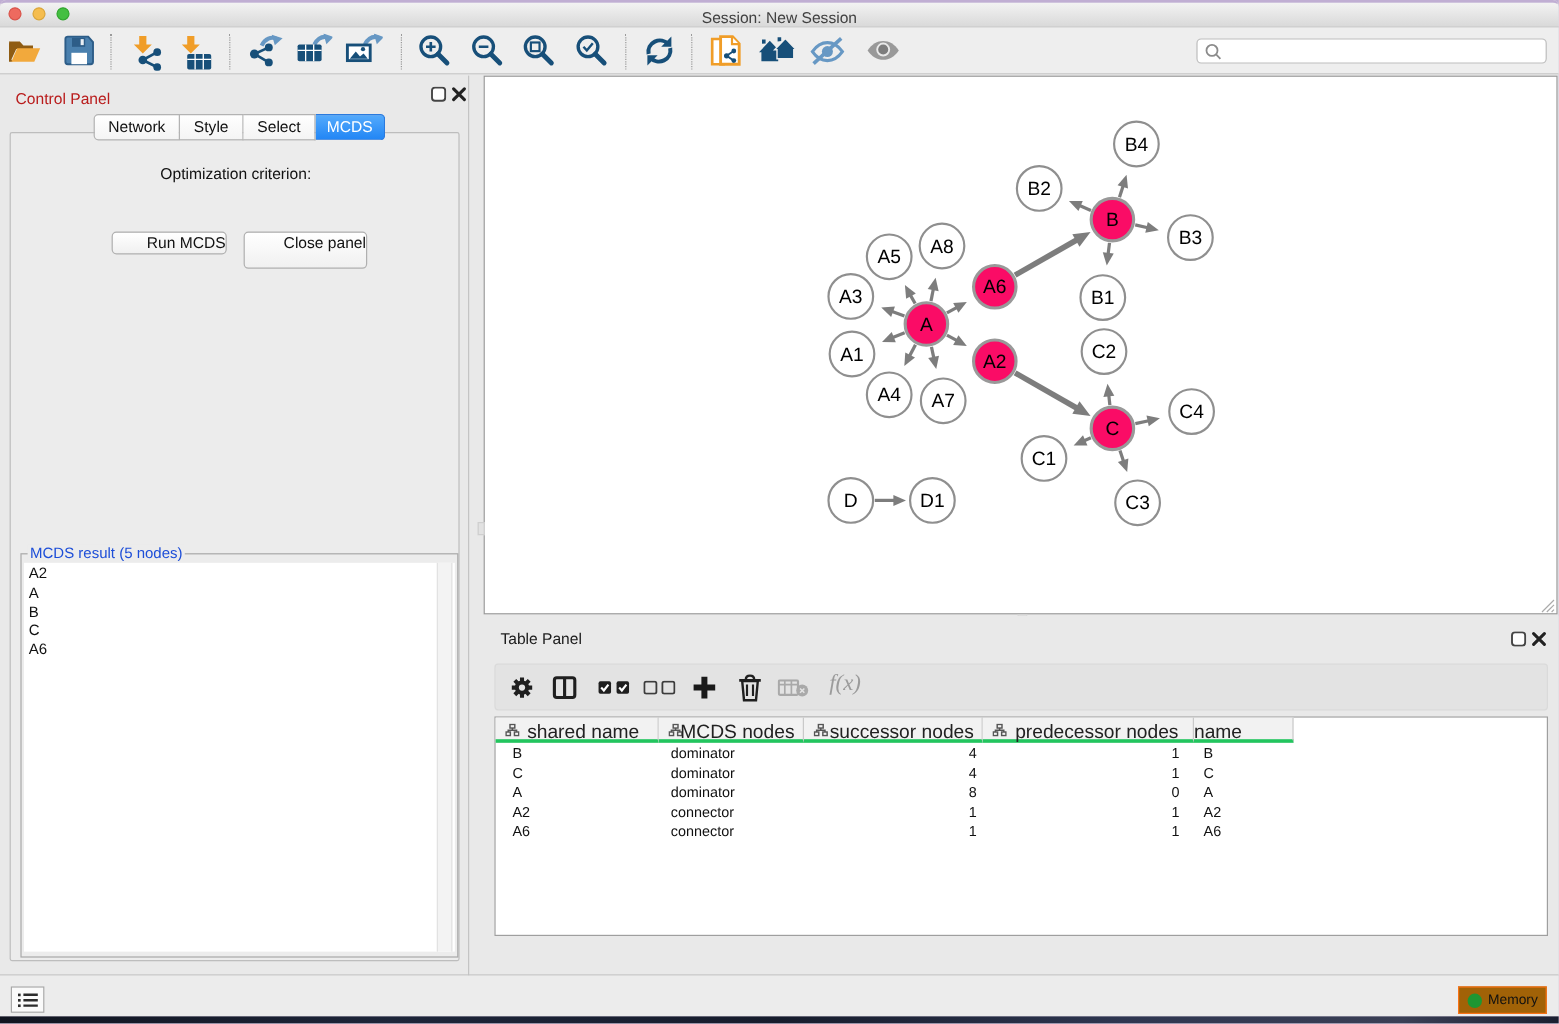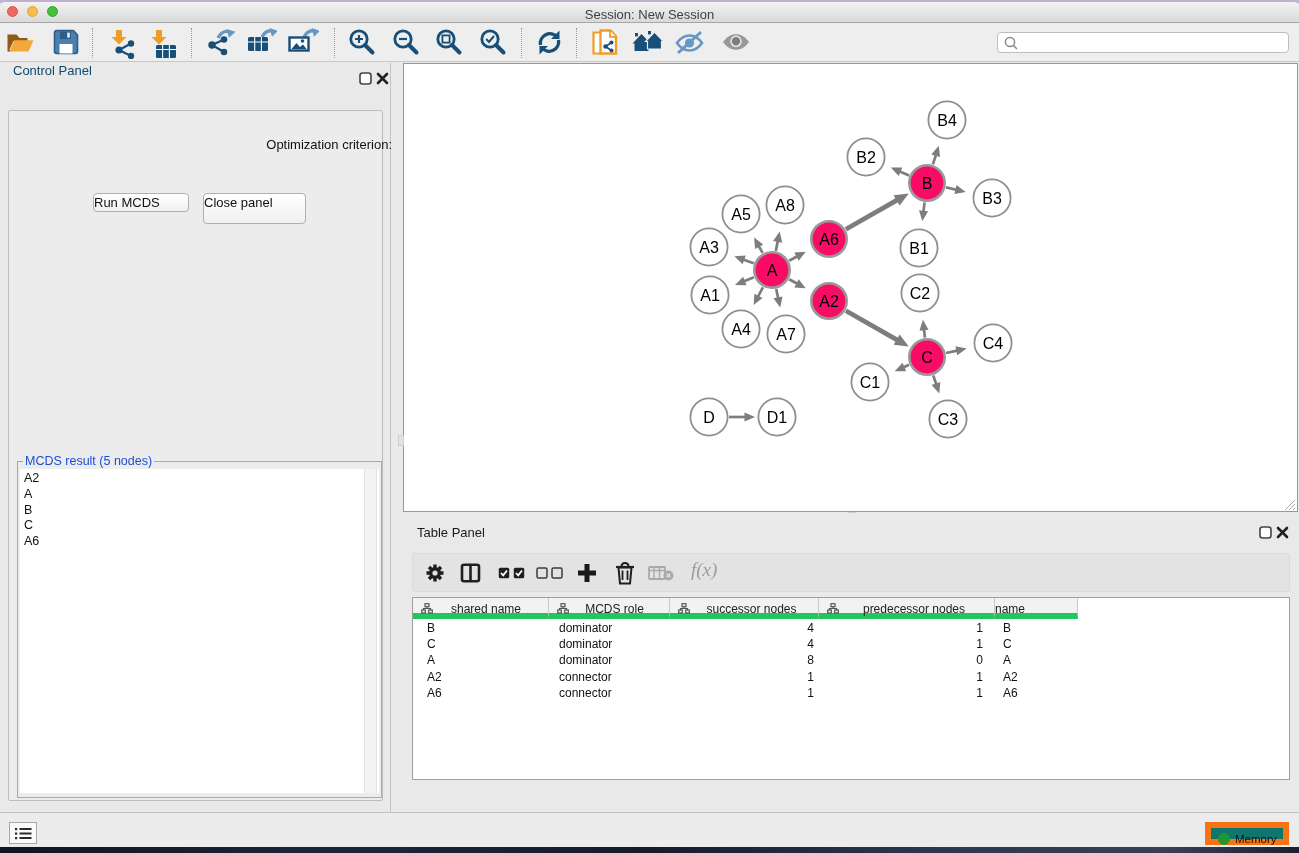--- a/index.html
+++ b/index.html
@@ -13,59 +13,59 @@
 #titlebar .t1{left:7px;background:#ee6a5f;border:1px solid #d9544b}
 #titlebar .t2{left:26.5px;background:#f5bd4e;border:1px solid #dba63b}
 #titlebar .t3{left:46.5px;background:#44bf41;border:1px solid #32a62f}
 #wtitle{position:absolute;left:0;right:0;top:5px;text-align:center;font-size:13px;color:#404040}
 #toolbar{position:absolute;left:0;top:23px;width:1299px;height:39px;background:#eeeeee;border-bottom:1px solid #c8c8c8}
 .tbi{position:absolute;top:5px}
 .tsep{position:absolute;top:5px;height:30px;border-left:1px dotted #9a9a9a;width:0}
 #search{position:absolute;left:997px;top:9px;width:292px;height:21px;background:#fff;border:1px solid #bdbdbd;border-radius:4px}
 
 #cp{position:absolute;left:0;top:63px;width:391px;height:750px;background:#e9e9e9;border-right:1px solid #c4c4c4}
-#cp-title{position:absolute;left:13px;top:0;font-size:13px;color:#0c4a6e}
+#cp-title{position:absolute;left:13px;top:12px;font-size:13px;color:#b91c1c}
 #cp-box{position:absolute;left:8px;top:47px;width:375px;height:691px;background:#ececec;border:1px solid #bdbdbd;border-radius:2px}
 .seg{position:absolute;display:flex;font-size:13px}
 .seg .s{background:linear-gradient(#ffffff,#f4f4f4);border:1px solid #b3b3b3;border-left:none;color:#111;text-align:center;line-height:20px;height:22px}
 .seg .s.first{border-left:1px solid #b3b3b3;border-radius:4px 0 0 4px}
 .seg .s.last{border-radius:0 4px 4px 0}
 .seg .s.sel{background:linear-gradient(#54aafc,#2286f5);color:#fff;border-color:#2a7ade}
-#opt-label{position:absolute;left:0;width:391px;top:136px;text-align:right;font-size:13px;color:#111}
+#opt-label{position:absolute;left:0;width:391px;top:136px;text-align:center;font-size:13px;color:#111}
 #dropdown{position:absolute;left:43px;top:159px;width:311px;height:19px;background:#fff;border:1px solid #b0b0b0;border-radius:4px;font-size:13px;color:#111;line-height:17px;padding-left:8px}
 #dd-btn{position:absolute;right:-1px;top:-1px;width:18px;height:19px;background:linear-gradient(#5cb0fd,#1f80f2);border-radius:0 4px 4px 0;border:1px solid #2a7ade}
-.btn{position:absolute;background:linear-gradient(#ffffff,#f0f0f0);border:1px solid #b0b0b0;border-radius:4px;font-size:13px;color:#111;text-align:left}
+.btn{position:absolute;background:linear-gradient(#ffffff,#f0f0f0);border:1px solid #b0b0b0;border-radius:4px;font-size:13px;color:#111;text-align:right}
 #grpbox{position:absolute;left:8px;top:350px;width:365px;height:337px;border:1px solid #a9a9a9}
 #grplabel{position:absolute;left:5px;top:-8px;background:#ececec;padding:0 2px;font-size:12.5px;color:#1d4ed8;z-index:3}
 #mcdslist{position:absolute;left:2px;top:7px;width:359px;height:324px;background:#fff;font-size:12.5px;color:#111}
 #mcdslist .it{padding-left:4px;height:15.8px;line-height:15.8px}
 #mcdssb{position:absolute;right:2px;top:0px;width:13px;height:324px;background:#f3f3f3;border-left:1px solid #e2e2e2;border-right:1px solid #e2e2e2}
 
 #nw{position:absolute;left:403px;top:63px;width:895px;height:449px;background:#fff;border:1px solid #989898}
 #nw-tb{position:absolute;left:0;top:0;width:893px;height:24px;background:linear-gradient(#f2f2f2,#d8d8d8);border-bottom:1px solid #aeaeae}
 #nw-tb .t1{left:7.5px;background:#ee6a5f}
 #nw-tb .t2{left:27.5px;background:#f5bd4e}
 #nw-tb .t3{left:47.5px;background:#44bf41}
 #nw-title{position:absolute;left:0;right:0;top:5px;text-align:center;font-size:13px;color:#333}
 #nwgrip{position:absolute;left:-6px;top:371px;width:6px;height:11px;background:#e2e2e2;border:1px solid #cfcfcf}
 
 #tp{position:absolute;left:403px;top:513px;width:896px;height:300px;background:#e9e9e9}
 #tp-title{position:absolute;left:14px;top:12px;font-size:13px;color:#1b1b1b}
 #tp-toolbar{position:absolute;left:9px;top:40px;width:878px;height:39px;background:#e3e3e3;border:1px solid #dadada;border-radius:3px}
 #tp-table{position:absolute;left:9px;top:84px;width:878px;height:183px;background:#fff;border:1px solid #9f9f9f}
-.th{position:absolute;top:0;height:21px;background:#f2f2f2;border-right:1px solid #c9c9c9;border-bottom:6px solid #22c55e;font-size:12px;color:#222}
+.th{position:absolute;top:0;height:21px;background:#f2f2f2;border-right:1px solid #c9c9c9;border-bottom:3px solid #22c55e;font-size:16px;color:#222}
 .th span{position:absolute;top:3.5px}
 .tr{position:absolute;height:16.2px;font-size:12px;color:#111}
 .td{position:absolute;top:1px}
 .num{text-align:right}
 
 #sbsep{position:absolute;left:0;top:812px;width:1299px;height:1px;background:#c0c0c0}
 #statusbar{position:absolute;left:0;top:813px;width:1299px;height:34px;background:#ececec}
 #listbtn{position:absolute;left:9px;top:9px;width:28px;height:22px;background:#fafafa;border:1px solid #a8a8a8}
-#membtn{position:absolute;right:10px;top:9px;width:84px;height:23px;background:#0f766e;border:6px solid #f97316;font-size:11.5px;color:#111}
+#membtn{position:absolute;right:10px;top:9px;width:74px;height:23px;background:#a16207;border:1px solid #f97316;font-size:11.5px;color:#111}
 #wall{position:absolute;left:0;top:847px;width:1299px;height:6px;background:linear-gradient(90deg,#10141f,#1d2539 25%,#161c2c 50%,#2e3650 72%,#3a3f55 90%,#1a1f30)}
 svg{display:block}
 </style></head>
 <body>
 <div id="app">
 <div id="deskbar"></div>
 <div id="titlebar">
       <div class="tl t1"></div>
       <div class="tl t2"></div>
       <div class="tl t3"></div>
@@ -195,20 +195,26 @@
    <div id="grplabel">MCDS result (5 nodes)</div>
    <div id="mcdslist">
      <div class="it" style="margin-top:2px">A2</div>
             <div class="it">A</div>
             <div class="it">B</div>
             <div class="it">C</div>
             <div class="it">A6</div>
      <div id="mcdssb"></div>
    </div>
  </div>
+</div>
+<div class="seg" style="left:78px;top:32px">
+ <div class="s first" style="width:72px">Network</div>
+ <div class="s" style="width:53px">Style</div>
+ <div class="s" style="width:60px">Select</div>
+ <div class="s sel last" style="width:58px">MCDS</div>
 </div>
 </div>
 <div id="nw">
 <svg class="abs" style="left:0;top:25px" width="893" height="422" viewBox="0 0 893 422" font-family="Liberation Sans, sans-serif">
 <line x1="349.9" y1="188.3" x2="338.9" y2="192.7" stroke="#7d7d7d" stroke-width="2.7"></line>
 <polygon points="331.0,195.9 339.1,187.7 342.5,196.2" fill="#7d7d7d"></polygon>
 <line x1="349.7" y1="174.3" x2="338.3" y2="170.2" stroke="#7d7d7d" stroke-width="2.7"></line>
 <polygon points="330.4,167.3 341.8,166.5 338.6,175.2" fill="#7d7d7d"></polygon>
 <line x1="358.9" y1="198.3" x2="353.5" y2="208.6" stroke="#7d7d7d" stroke-width="2.7"></line>
 <polygon points="349.6,216.1 350.4,204.7 358.5,208.9" fill="#7d7d7d"></polygon>
@@ -356,21 +362,21 @@
         </div>
  <div class="th" style="left:136px;width:121px">
           <svg class="hicon" style="position:absolute;left:8px;top:5px" width="12" height="11" viewBox="0 0 12 11">
             <g fill="none" stroke="#555" stroke-width="1.2">
               <rect x="4" y="0.7" width="4" height="3"></rect>
               <rect x="0.7" y="7" width="3.6" height="3"></rect>
               <rect x="7.7" y="7" width="3.6" height="3"></rect>
               <path d="M6 3.7V5.5M2.5 7V5.5h7V7"></path>
             </g>
           </svg>
-          <span style="left:0;width:121px;text-align:center;padding-left:10px">MCDS role</span>
+          <span style="left:0;width:121px;text-align:center;padding-left:10px">MCDS nodes</span>
         </div>
  <div class="th" style="left:257px;width:149px">
           <svg class="hicon" style="position:absolute;left:8px;top:5px" width="12" height="11" viewBox="0 0 12 11">
             <g fill="none" stroke="#555" stroke-width="1.2">
               <rect x="4" y="0.7" width="4" height="3"></rect>
               <rect x="0.7" y="7" width="3.6" height="3"></rect>
               <rect x="7.7" y="7" width="3.6" height="3"></rect>
               <path d="M6 3.7V5.5M2.5 7V5.5h7V7"></path>
             </g>
           </svg>

